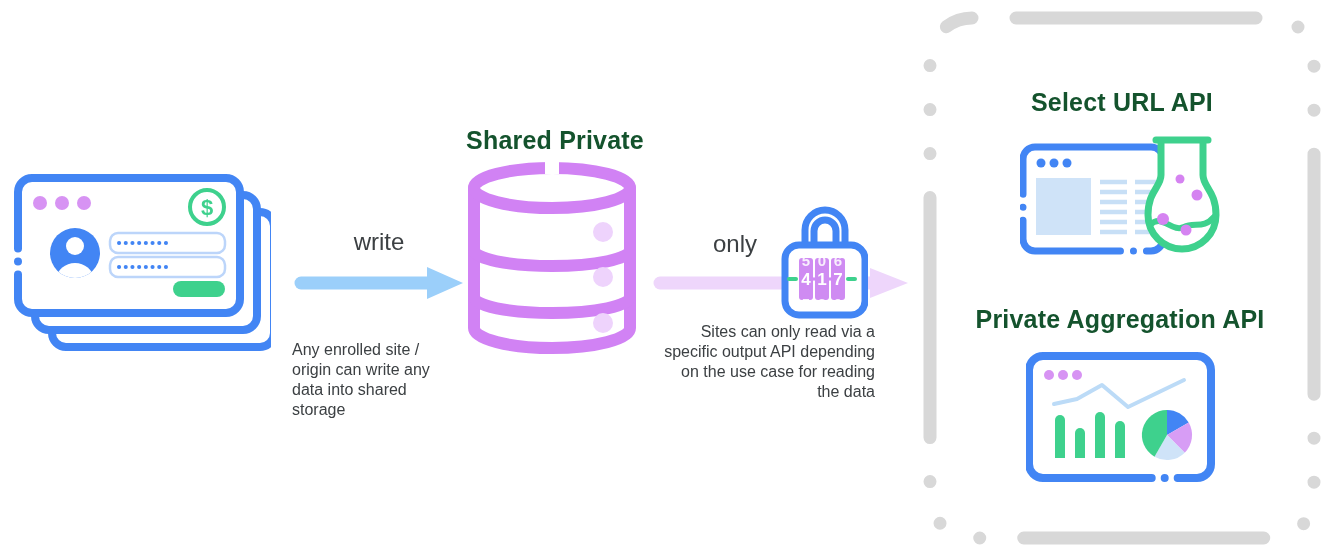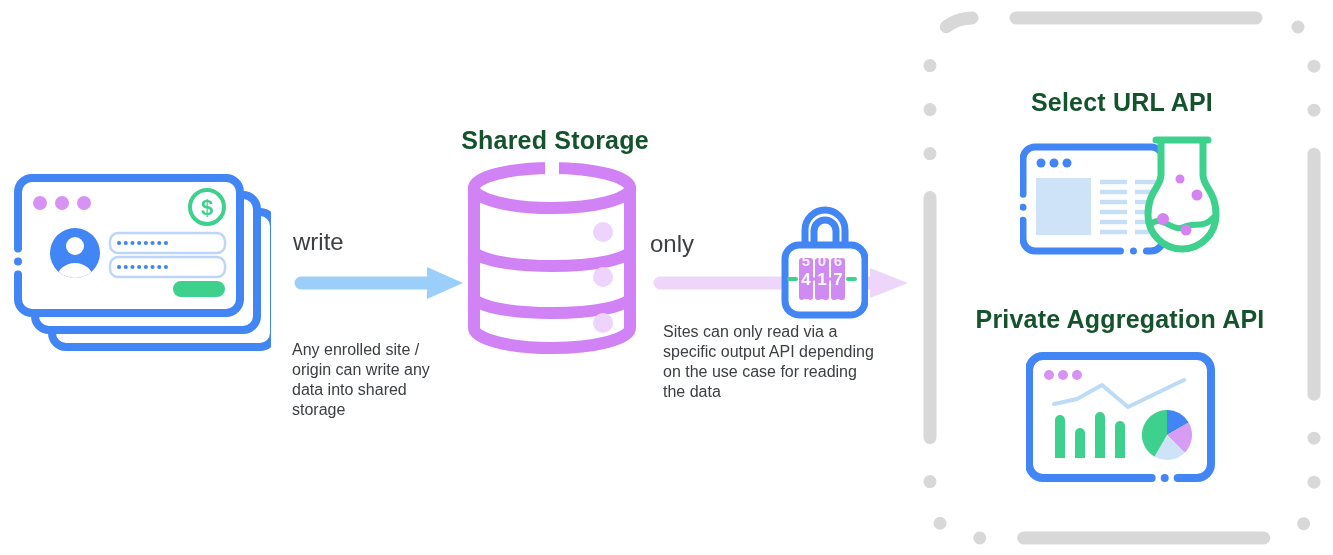--- a/index.html
+++ b/index.html
@@ -1,20 +1,20 @@
 <!DOCTYPE html>
 <html><head>
 <meta charset="utf-8">
 <style>
   html,body{margin:0;padding:0;background:#fff;}
   .canvas{position:relative;width:1333px;height:555px;background:#fff;overflow:hidden;
           font-family:"Liberation Sans",sans-serif;color:#202124;}
   .abs{position:absolute;}
   .heading{font-weight:bold;font-size:25px;color:#14532d;text-align:center;letter-spacing:.2px;}
-  .flow-label{font-size:24px;color:#3c4043;}
+  .flow-label{font-size:24px;color:#3c4043;text-align:center;}
   .caption{font-size:16px;line-height:20px;color:#3c4043;}
   svg text{font-family:"Liberation Sans",sans-serif;}
 </style>
 </head>
 <body>
 
 <div class="canvas">
 
   <svg class="abs" style="left:13px;top:170px;" width="258" height="186" viewBox="0 0 258 186">
     <rect x="39" y="42" width="222" height="135" rx="14" fill="#fff" stroke="#4285f4" stroke-width="8"></rect>
@@ -50,21 +50,21 @@
     <rect x="160" y="111" width="52" height="16" rx="8" fill="#3ed18d"></rect>
   </svg>
 
   <div class="abs flow-label" style="left:293px;top:228px;width:172px;">write</div>
   <svg class="abs" style="left:293px;top:265px;" width="172" height="36" viewBox="0 0 172 36">
     <line x1="8" y1="18" x2="138" y2="18" stroke="#9bcffa" stroke-width="13" stroke-linecap="round"></line>
     <polygon points="134,2 170,18 134,34" fill="#9bcffa"></polygon>
   </svg>
   <div class="abs caption" style="left:292px;top:311px;width:165px;margin-top:29px;">Any enrolled site / origin can write any data into shared storage</div>
 
-  <div class="abs heading" style="left:440px;top:126px;width:230px;">Shared Storage</div>
+  <div class="abs heading" style="left:440px;top:126px;width:230px;">Shared Private</div>
   <svg class="abs" style="left:466px;top:162px;" width="174" height="196" viewBox="0 0 174 196">
     <path d="M8,26 V166 A78,20 0 0 0 164,166 V26" fill="#fff" stroke="#d182f4" stroke-width="12" stroke-linecap="round"></path>
     <path d="M8,88 A78,16 0 0 0 164,88" fill="none" stroke="#d182f4" stroke-width="12"></path>
     <path d="M8,135 A78,16 0 0 0 164,135" fill="none" stroke="#d182f4" stroke-width="12"></path>
     <ellipse cx="86" cy="26" rx="78" ry="20" fill="#fff" stroke="#d182f4" stroke-width="12"></ellipse>
     <rect x="79" y="0" width="14" height="12" fill="#fff"></rect>
     <g fill="#eed3fc">
       <circle cx="137" cy="70" r="10"></circle>
         <circle cx="137" cy="115" r="10"></circle>
         <circle cx="137" cy="161" r="10"></circle>
@@ -99,21 +99,21 @@
         <text x="58" y="85" font-size="17">7</text>
         <text x="26" y="109" font-size="15" opacity=".85">5</text>
         <text x="42" y="109" font-size="15" opacity=".85">2</text>
         <text x="58" y="109" font-size="15" opacity=".85">9</text>
       </g>
       <circle cx="34" cy="79" r="1.7" fill="#cf8bf2"></circle>
       <circle cx="50" cy="79" r="1.7" fill="#cf8bf2"></circle>
     </g>
   </svg>
 
-  <div class="abs caption" style="left:663px;top:322px;width:212px;">Sites can only read via a specific output API depending on the use case for reading the data</div>
+  <div class="abs caption" style="left:663px;top:322px;width:212px;text-align:right;">Sites can only read via a specific output API depending on the use case for reading the data</div>
 
   <svg class="abs" style="left:920px;top:8px;" width="404" height="540" viewBox="0 0 404 540">
     <rect x="10" y="10" width="384" height="520" rx="42" fill="none" stroke="#d8d8d8" stroke-width="13" stroke-linecap="round" stroke-dasharray="0 44 240 44 0 44 0 44"></rect>
   </svg>
 
   <div class="abs heading" style="left:1002px;top:88px;width:240px;">Select URL API</div>
   <svg class="abs" style="left:1020px;top:135px;" width="210" height="130" viewBox="0 0 210 130">
     <rect x="3" y="12" width="140" height="104" rx="12" fill="#fff" stroke="#4285f4" stroke-width="7" stroke-linecap="round" stroke-dasharray="238 13 0 13 123 13 0 13 1000"></rect>
     <g fill="#4285f4">
       <circle cx="21" cy="28" r="4.5"></circle>

